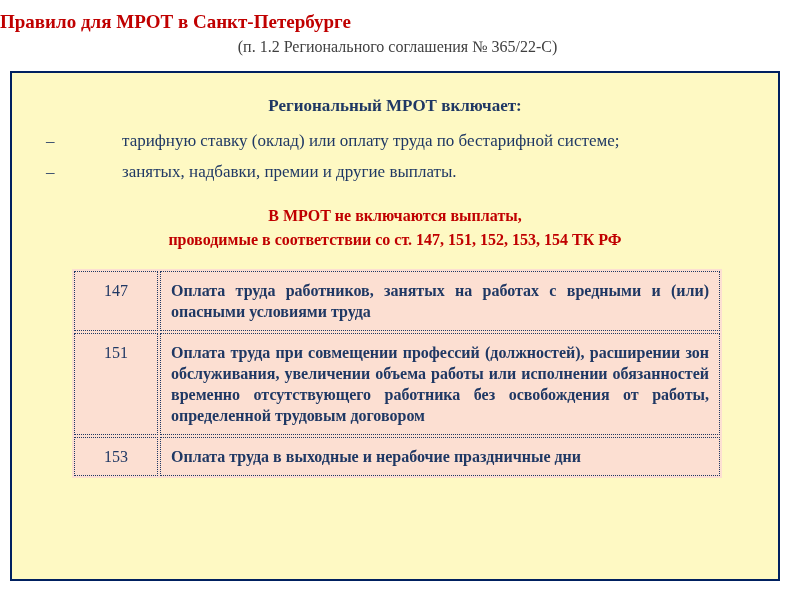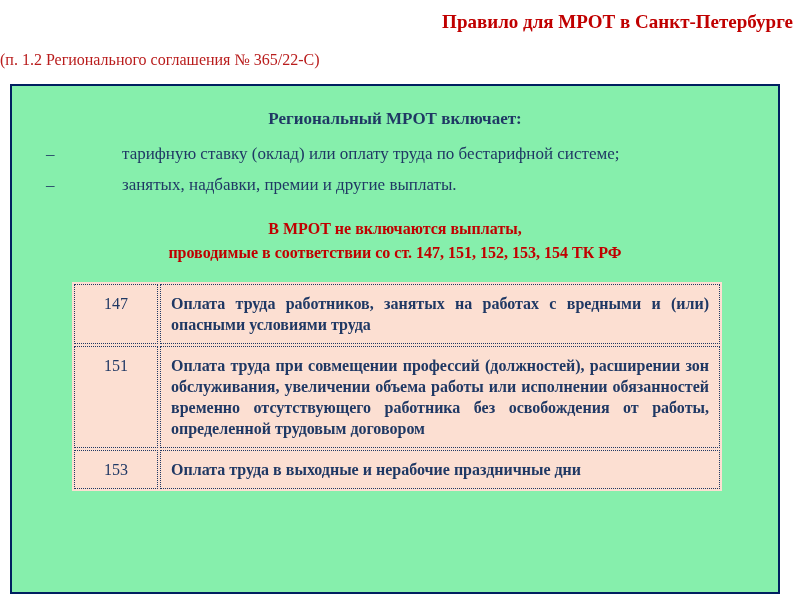--- a/index.html
+++ b/index.html
@@ -4,41 +4,41 @@
 <style>
   html, body {
     margin: 0;
     padding: 0;
     background: #ffffff;
     width: 795px;
     height: 595px;
     font-family: "Liberation Serif", "DejaVu Serif", serif;
   }
   .page-title {
-    margin: 9px 2px 0 0;
-    text-align: right;
+    margin: 9px 8px 0 0;
+    text-align: left;
     font-size: 19px;
     line-height: 26px;
     font-weight: bold;
     color: #c00000;
   }
   .page-subtitle {
-    margin: 14px 0 0 0;
-    text-align: left;
+    margin: 1px 0 0 0;
+    text-align: center;
     font-size: 16px;
     line-height: 22px;
-    color: #b91c1c;
+    color: #404040;
   }
   .content-panel {
     box-sizing: border-box;
     margin: 13px 0 0 10px;
     width: 770px;
     height: 510px;
     border: 2px solid #002060;
-    background: #86efac;
+    background: #fef9c3;
     overflow: hidden;
   }
   .includes-heading {
     margin-top: 21px;
     text-align: center;
     font-size: 17px;
     line-height: 24px;
     font-weight: bold;
     color: #1f3864;
   }

